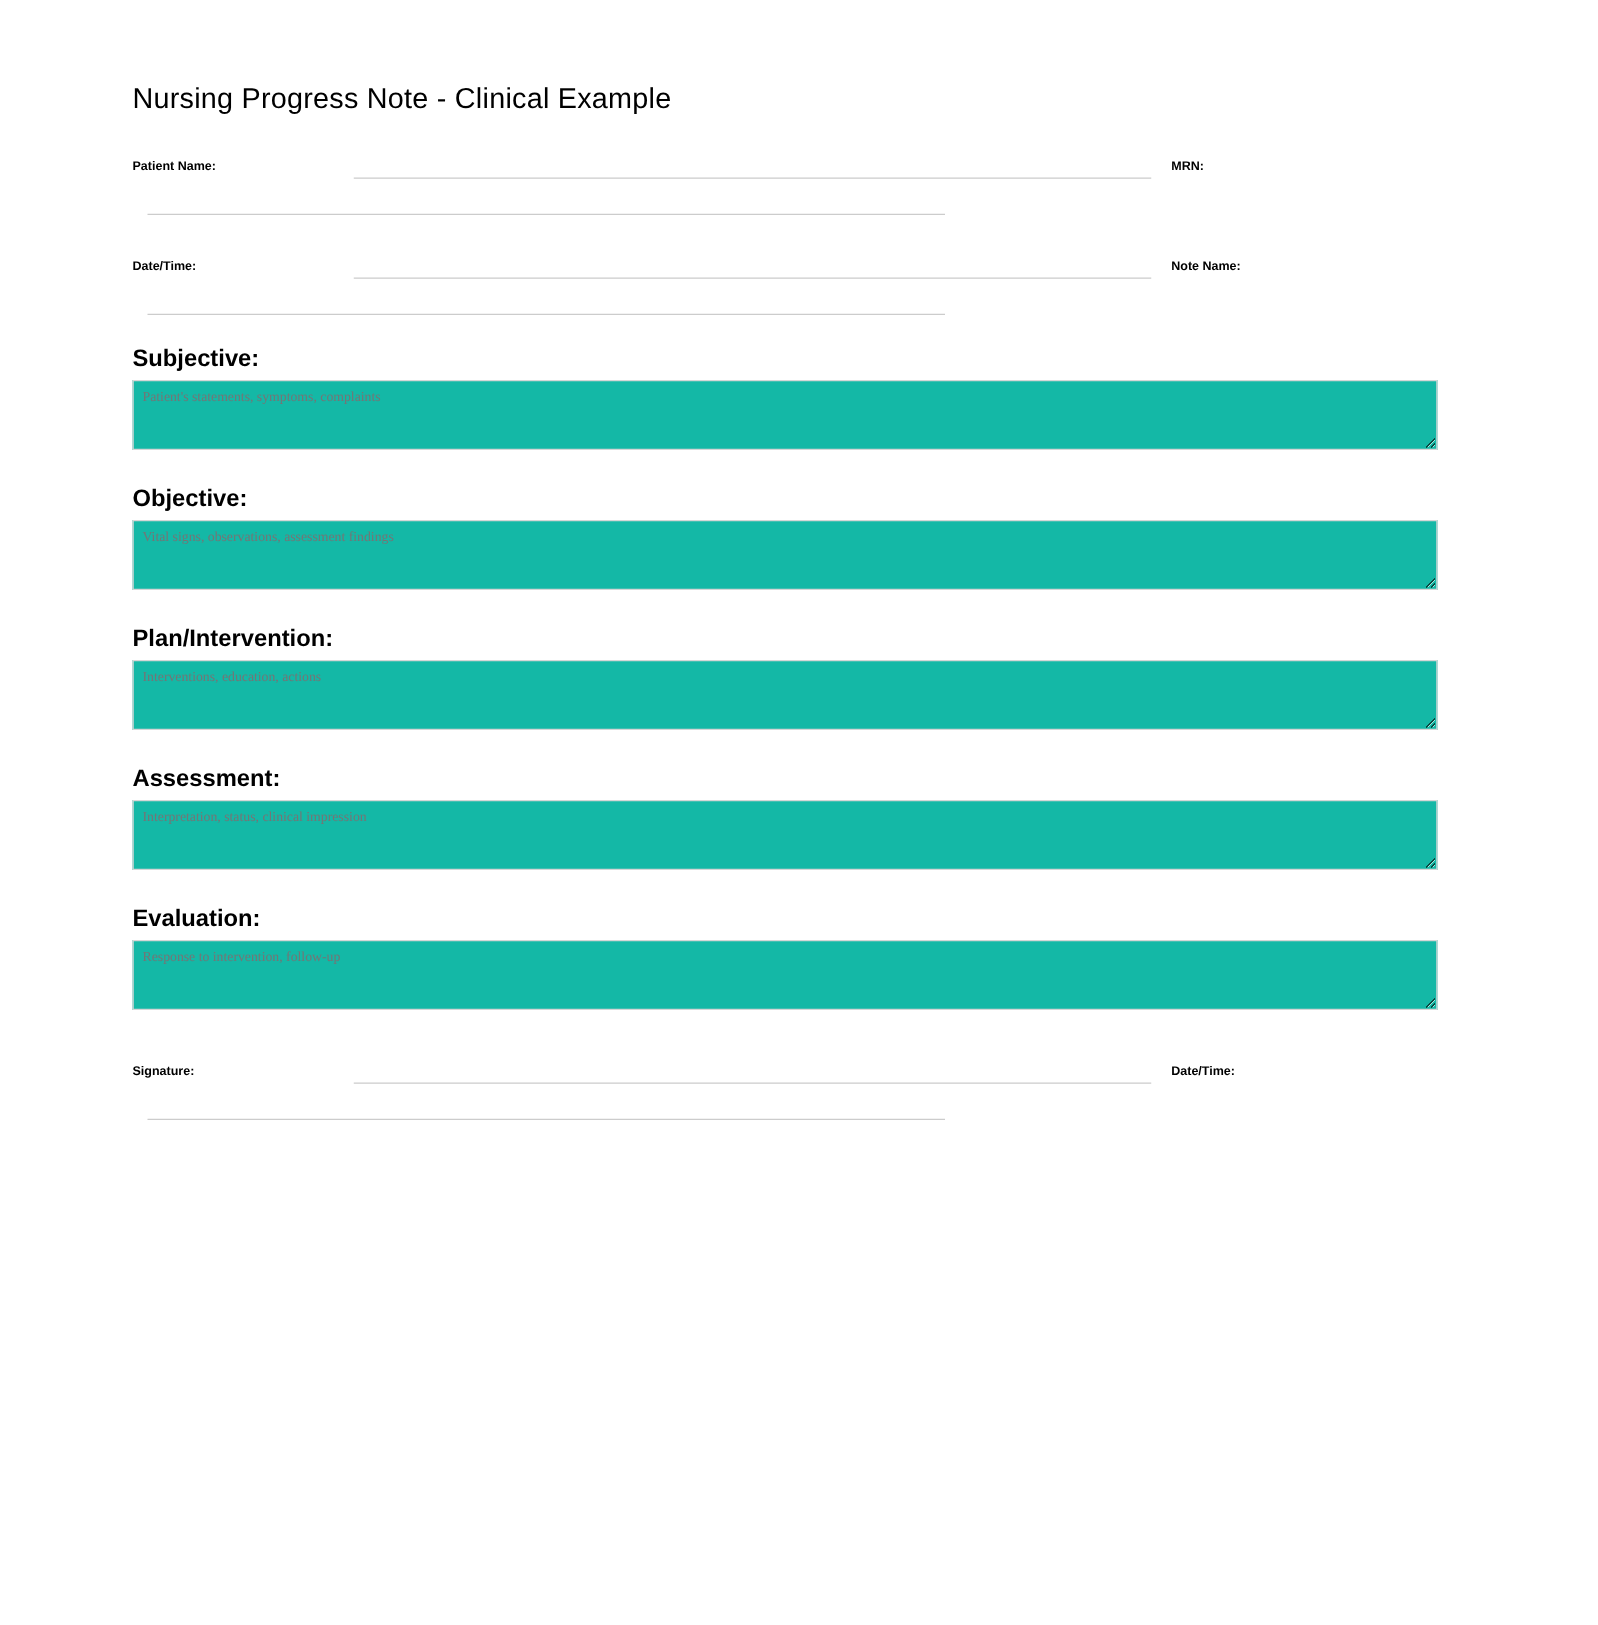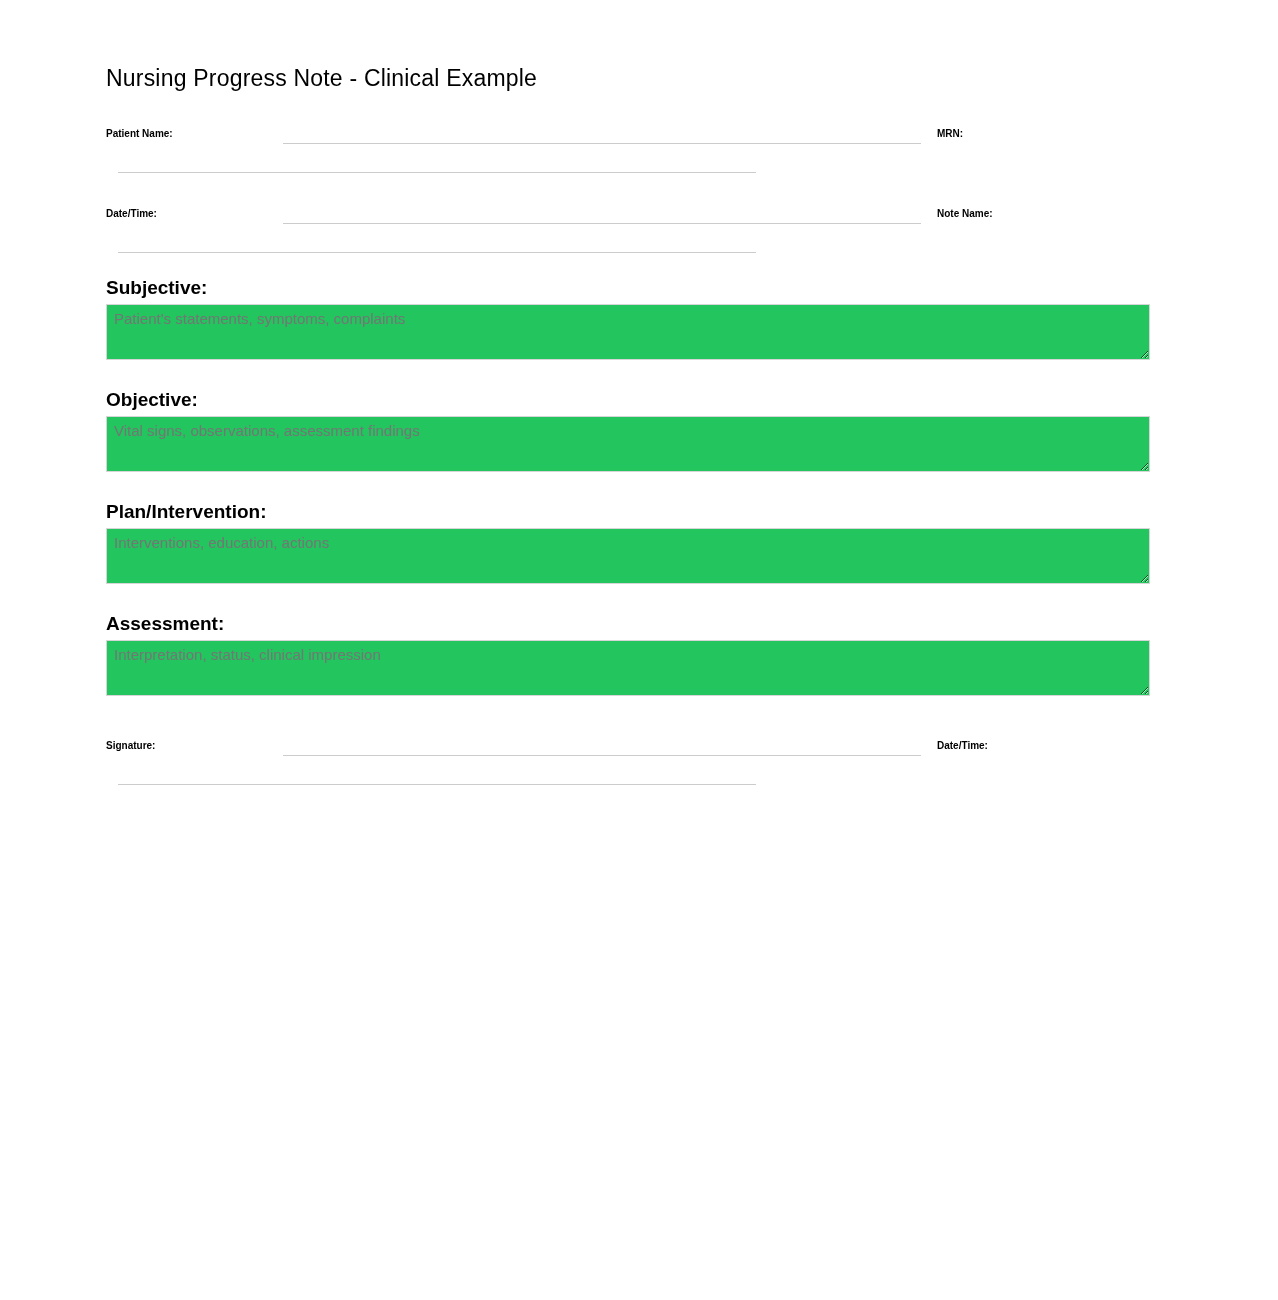--- a/index.html
+++ b/index.html
@@ -61,24 +61,24 @@
     font-weight: 700;
     line-height: 19px;
     margin: 0 0 7px 0;
   }
   textarea.note-area {
     display: block;
     box-sizing: border-box;
     width: 100%;
     height: 56px;
     border: 1px solid #d6d6d6;
-    background: #22c55e;
+    background: #14b8a6;
     padding: 4px 7px;
-    font-family: Liberation Sans, sans-serif;
-    font-size: 15px;
+    font-family: Liberation Serif, serif;
+    font-size: 11px;
     line-height: 19px;
     color: #333333;
     resize: both;
     border-radius: 0;
     outline: none;
   }
   textarea.note-area::placeholder {
     color: #757575;
     opacity: 1;
   }
@@ -108,16 +108,20 @@
   <div class="section">
     <span class="slabel">Plan/Intervention:</span>
     <textarea class="note-area" placeholder="Interventions, education, actions" style=""></textarea>
   </div>
 
   <div class="section">
     <span class="slabel">Assessment:</span>
     <textarea class="note-area" placeholder="Interpretation, status, clinical impression" style=""></textarea>
   </div>
 
+  <div class="section">
+    <span class="slabel">Evaluation:</span>
+    <textarea class="note-area" placeholder="Response to intervention, follow-up" style=""></textarea>
+  </div>
 
   <p class="field-row" style="margin-top:34px;"><label class="flabel">Signature:</label><input type="text" class="uline" aria-label="Signature:" style=""><label class="flabel">Date/Time:</label><input type="text" class="uline" aria-label="Date/Time:" style=""></p>
 
 </div>
 
 </body></html>

